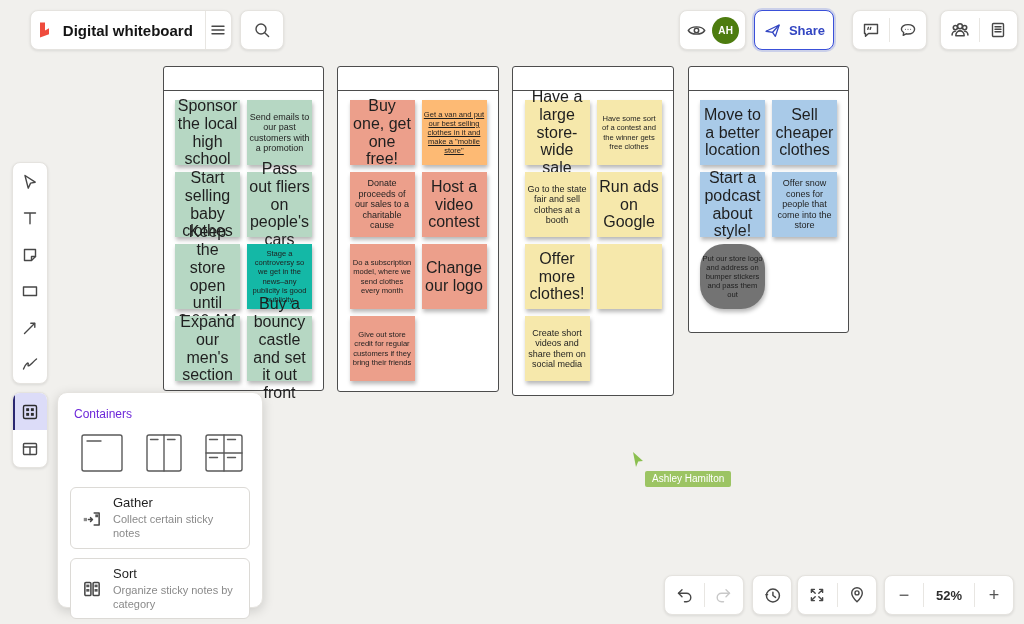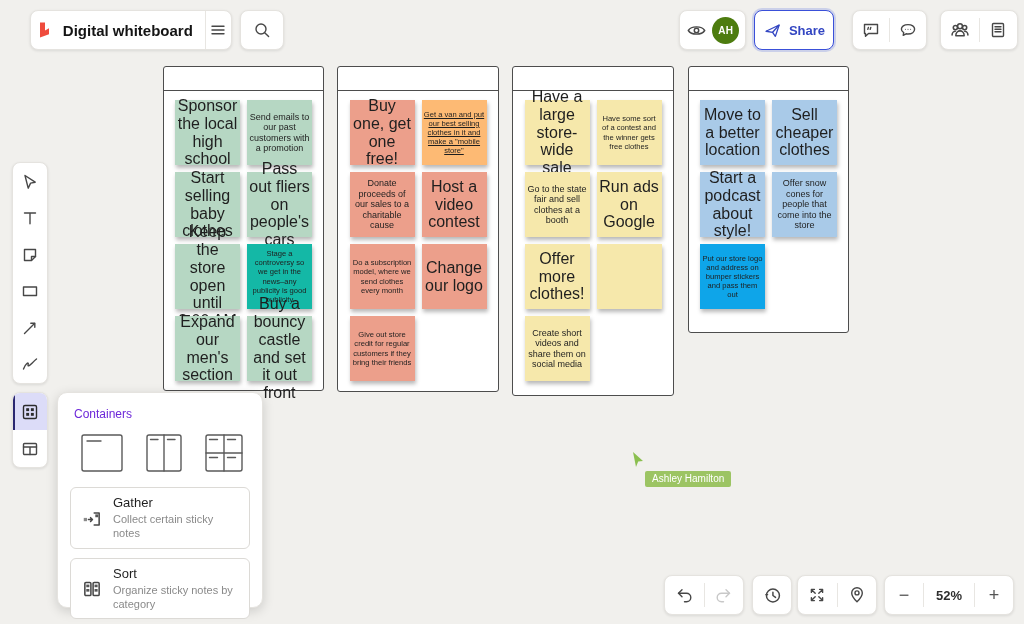--- a/index.html
+++ b/index.html
@@ -115,21 +115,21 @@
           <div class="note fs-m" style="background: rgb(246, 232, 171);">Create short videos and share them on social media</div>
         </div>
       </div>
       <div class="container" style="left: 688px; top: 66px; width: 161px; height: 267px;">
         <div class="container-header"></div>
         <div class="container-body">
           <div class="note fs-l" style="background: rgb(169, 202, 232);">Move to a better location</div>
           <div class="note fs-l" style="background: rgb(169, 202, 232);">Sell cheaper clothes</div>
           <div class="note fs-l" style="background: rgb(169, 202, 232);">Start a podcast about style!</div>
           <div class="note fs-m" style="background: rgb(169, 202, 232);">Offer snow cones for people that come into the store</div>
-          <div class="note fs-s" style="background: #0ea5e9;">Put our store logo and address on bumper stickers and pass them out</div>
+          <div class="note fs-s" style="background: #737373; border-radius: 24px;">Put our store logo and address on bumper stickers and pass them out</div>
         </div>
       </div>
     </div>
 
   <div class="card" id="title-card">
     <div id="logo-box">
       <svg width="20" height="20" viewBox="0 0 20 20">
           <path d="M6 2.5 L11 2.5 L11 10.6 L15 8.2 L15 14.2 L6 17.5 Z" fill="#ef4b3d"></path>
         </svg>
     </div>

